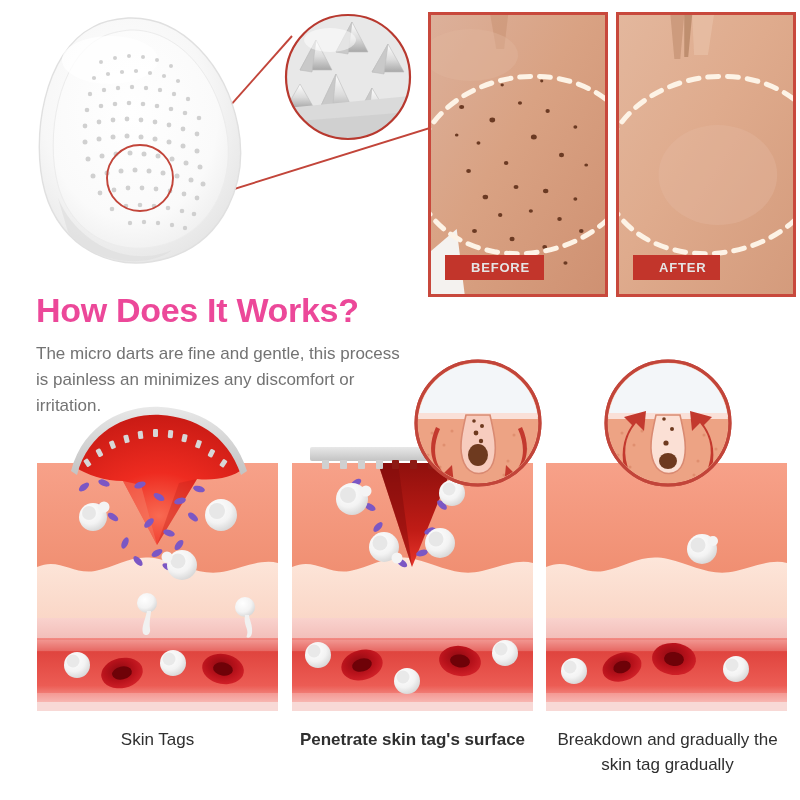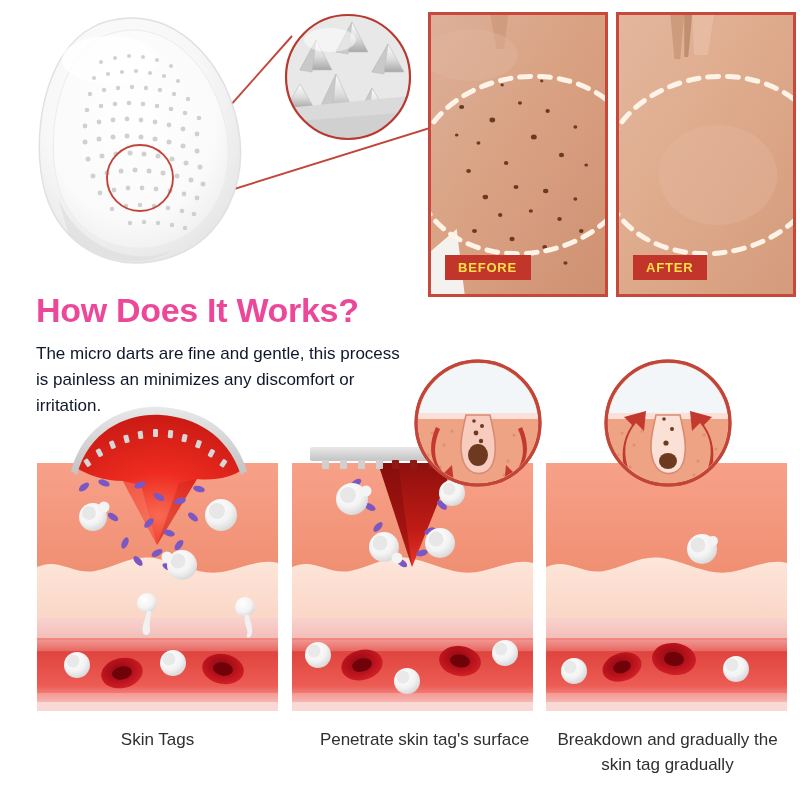--- a/index.html
+++ b/index.html
@@ -12,54 +12,54 @@
   #page { position: relative; width: 800px; height: 800px; background: #fff; }
 
   
   #product-area { position: absolute; left: 0; top: 0; width: 430px; height: 300px; }
 
   
   #ba-row { position: absolute; left: 428px; top: 12px; width: 368px; height: 285px; display: flex; gap: 8px; }
   .ba-card { position: relative; flex: 1; border: 3px solid #c8483c; background: #dfa88e; overflow: hidden; }
   .ba-label {
     position: absolute; left: 14px; bottom: 14px;
-    background: #c2352b; color: #fde047;
+    background: #c2352b; color: #e5e5e5;
     font-size: 13px; font-weight: bold; letter-spacing: 0.8px;
-    padding: 5px 14px 5px 13px;
+    padding: 5px 14px 5px 26px;
   }
 
   
   #headline {
     position: absolute; left: 36px; top: 293px; width: 400px;
   }
   #headline h1 {
     margin: 0; font-size: 34px; line-height: 1.05; font-weight: bold;
     color: #ec4899; letter-spacing: -0.3px;
   }
   #headline p {
     margin: 12px 0 0 0; font-size: 17px; line-height: 1.55;
-    color: #0f172a; max-width: 370px;
+    color: #737373; max-width: 370px;
   }
 
   
   #panels { position: absolute; left: 0px; top: 425px; width: 800px; height: 295px; }
   .panel { position: absolute; top: 0; width: 241px; height: 292px; }
   .panel.p1 { left: 37px; }
   .panel.p2 { left: 292px; }
   .panel.p3 { left: 546px; }
   .panel-svg { display: block; width: 241px; height: 292px; overflow: visible; }
 
   
   #captions { position: absolute; left: 0; top: 728px; width: 644px; height: 70px; }
   .caption {
     position: absolute; top: 0; width: 245px; text-align: center;
     font-size: 17px; line-height: 1.45; color: #2f2f2f;
   }
   .caption.c1 { left: 35px; }
-  .caption.c2 { left: 302px; }
+  .caption.c2 { left: 290px; font-weight: bold; }
   .caption.c3 { left: 545px; }
 </style>
 </head>
 <body>
 
 <div id="page">
 
   <div id="product-area">
     <svg width="430" height="300" viewBox="0 0 430 300">
       <defs>

